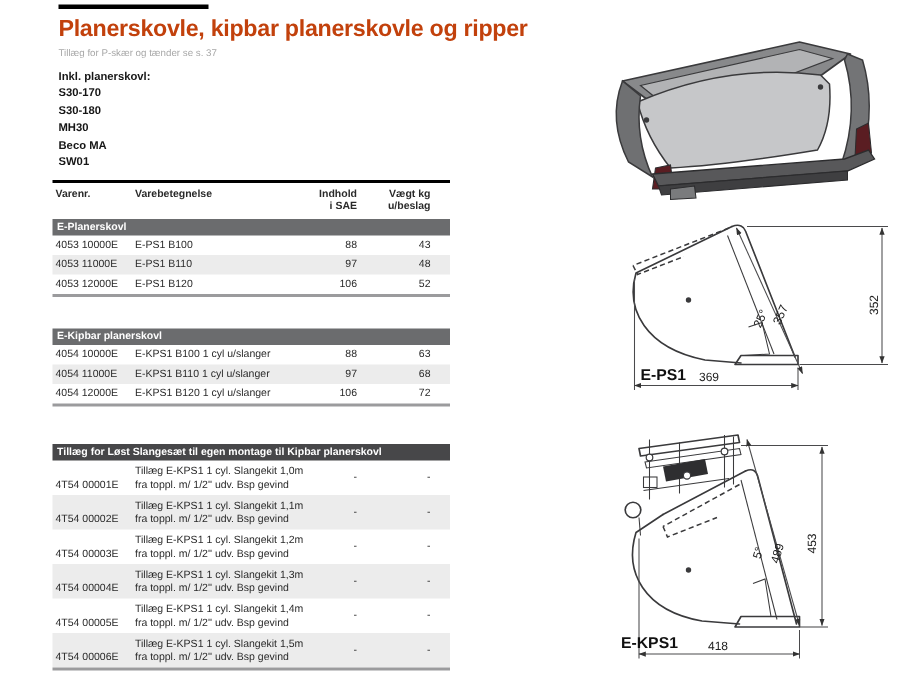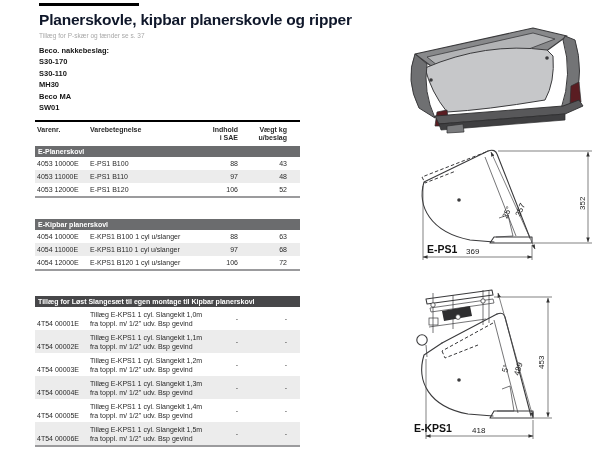--- a/index.html
+++ b/index.html
@@ -3,21 +3,21 @@
 <meta charset="utf-8">
 <style>
   html,body { margin:0; padding:0; }
   body {
     width:600px; height:450px; position:relative; overflow:hidden;
     background:#ffffff; font-family:"Liberation Sans", sans-serif; color:#1a1a1a;
   }
   .top-rule { position:absolute; left:39px; top:3px; width:100px; height:3px; background:#000; }
   .title {
     position:absolute; left:39px; top:11px; font-size:15.5px; font-weight:bold;
-    letter-spacing:-0.2px; color:#0f172a; white-space:nowrap;
+    letter-spacing:-0.2px; color:#c2410c; white-space:nowrap;
   }
   .subtitle { position:absolute; left:39px; top:32px; font-size:6.5px; color:#a8a8a8; }
   .included { position:absolute; left:39px; top:45px; font-size:7.5px; font-weight:bold; line-height:11.4px; color:#161616; }
 
   
   .tbl { position:absolute; left:35px; top:120px; width:265px; font-size:7px; color:#2a2a2a; }
   .tbl-topline { height:2px; background:#000; }
   .thead { display:flex; padding:4px 0 3px 0; font-weight:bold; line-height:8.3px; }
   .c-var  { width:55px;  padding-left:2px; box-sizing:border-box; }
   .c-desc { width:115px; box-sizing:border-box; }
@@ -50,23 +50,23 @@
   .dlabel  { font-size:10.5px; font-weight:bold; fill:#111; }
 </style>
 </head>
 <body>
 
 <div class="top-rule"></div>
 <div class="title">Planerskovle, kipbar planerskovle og ripper</div>
 <div class="subtitle">Tillæg for P-skær og tænder se s. 37</div>
 
 <div class="included">
-  <div>Beco. nakkebeslag:</div>
+  <div>Inkl. planerskovl:</div>
   <div>S30-170</div>
-  <div>S30-110</div>
+  <div>S30-180</div>
   <div>MH30</div>
   <div>Beco MA</div>
   <div>SW01</div>
 </div>
 
 <div class="tbl">
   <div class="tbl-topline"></div>
 
   <div class="thead">
     <div class="c-var">Varenr.</div>

